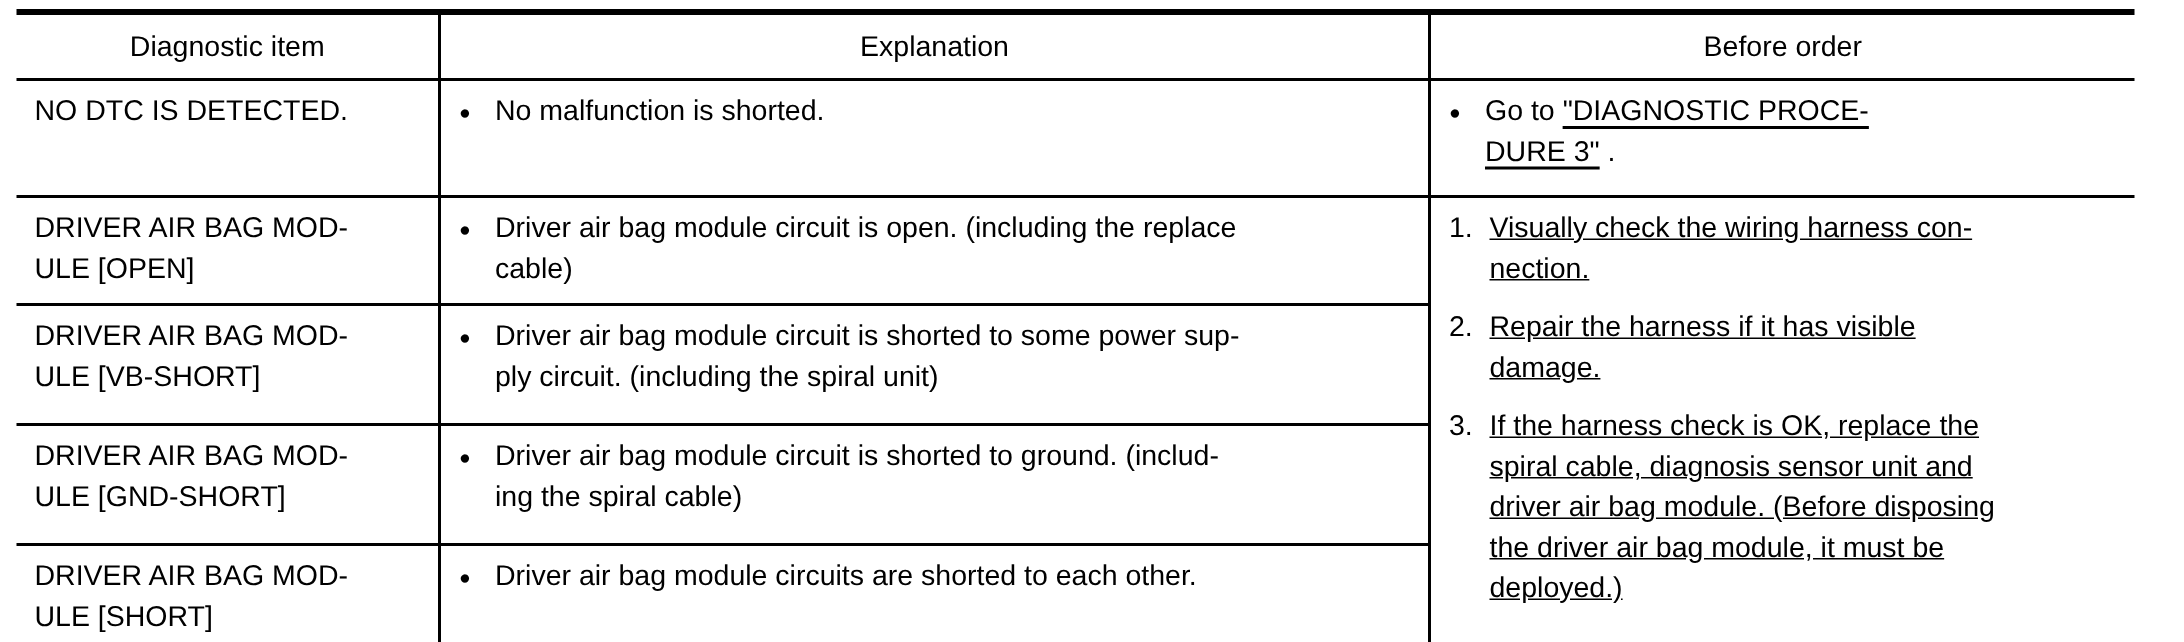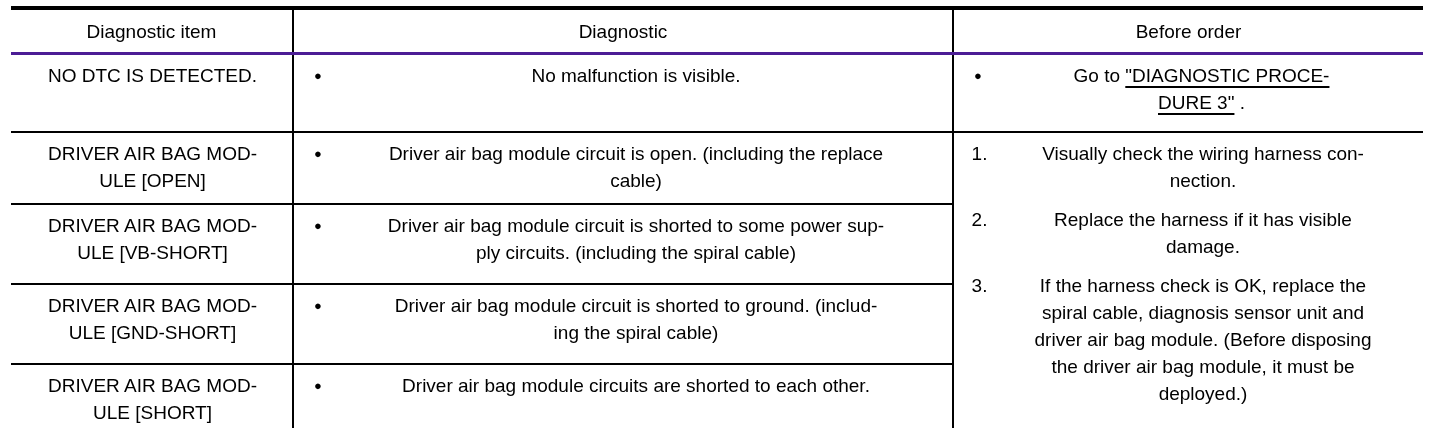--- a/index.html
+++ b/index.html
@@ -29,28 +29,27 @@
     border-top: 4px solid #000;
     border-bottom: 4px solid #000;
     font-size: 19px;
     line-height: 27px;
   }
   table.diag th {
     font-weight: normal;
     text-align: center;
     vertical-align: middle;
     height: 42px;
-    border-bottom: 3px solid #4c1d95;
+    border-bottom: 1px solid #4c1d95;
     padding: 0;
   }
   table.diag td {
     vertical-align: top;
     padding: 7px 10px 7px 12px;
     border-top: 2px solid #000;
-    text-align: center;
   }
   .col-sep { border-right: 2px solid #000; }
   td.diag-item {
     white-space: pre-line;
     padding-left: 13px;
     padding-right: 6px;
   }
   tr.r1 td { height: 62px; }
   tr.r2 td { height: 56px; }
   tr.r3 td { height: 64px; }
@@ -74,20 +73,21 @@
     align-items: flex-start;
     margin-bottom: 12px;
   }
   .step:last-child { margin-bottom: 0; }
   .step-num {
     flex: 0 0 27px;
   }
   .step-text {
     flex: 1;
     white-space: pre-line;
+    text-decoration: underline;
   }
   .xref-link {
     text-decoration: underline;
     text-decoration-thickness: 2px;
     text-underline-offset: 4px;
     color: #000;
     cursor: pointer;
   }
 </style>
 </head>
@@ -96,31 +96,31 @@
 <div class="page">
   <table class="diag">
     <colgroup>
       <col style="width:282px">
       <col style="width:660px">
       <col style="width:470px">
     </colgroup>
     <thead>
       <tr>
         <th class="col-sep">Diagnostic item</th>
-        <th class="col-sep">Diagnostic</th>
+        <th class="col-sep">Explanation</th>
         <th>Before order</th>
       </tr>
     </thead>
     <tbody>
       <tr class="r1">
         <td class="col-sep diag-item">NO DTC IS DETECTED.</td>
         <td class="col-sep">
           <div class="bullet-row">
             <span class="bullet">●</span>
-            <span class="bullet-text">No malfunction is visible.</span>
+            <span class="bullet-text">No malfunction is shorted.</span>
           </div>
         </td>
         <td>
           <div class="bullet-row">
             <span class="bullet">●</span>
             <span class="bullet-text"><span>Go to </span><span class="xref-link">"DIAGNOSTIC PROCE-
 DURE 3"</span><span> .</span></span>
           </div>
         </td>
       </tr>
@@ -135,41 +135,41 @@
           </div>
         </td>
         <td rowspan="4">
           <div class="step">
             <span class="step-num">1.</span>
             <span class="step-text">Visually check the wiring harness con-
 nection.</span>
           </div>
           <div class="step">
             <span class="step-num">2.</span>
-            <span class="step-text">Replace the harness if it has visible
+            <span class="step-text">Repair the harness if it has visible
 damage.</span>
           </div>
           <div class="step">
             <span class="step-num">3.</span>
             <span class="step-text">If the harness check is OK, replace the
 spiral cable, diagnosis sensor unit and
 driver air bag module. (Before disposing
 the driver air bag module, it must be
 deployed.)</span>
           </div>
         </td>
       </tr>
       <tr class="r3">
         <td class="col-sep diag-item">DRIVER AIR BAG MOD-
 ULE [VB-SHORT]</td>
         <td class="col-sep">
           <div class="bullet-row">
             <span class="bullet">●</span>
             <span class="bullet-text">Driver air bag module circuit is shorted to some power sup-
-ply circuits. (including the spiral cable)</span>
+ply circuit. (including the spiral unit)</span>
           </div>
         </td>
       </tr>
       <tr class="r4">
         <td class="col-sep diag-item">DRIVER AIR BAG MOD-
 ULE [GND-SHORT]</td>
         <td class="col-sep">
           <div class="bullet-row">
             <span class="bullet">●</span>
             <span class="bullet-text">Driver air bag module circuit is shorted to ground. (includ-

